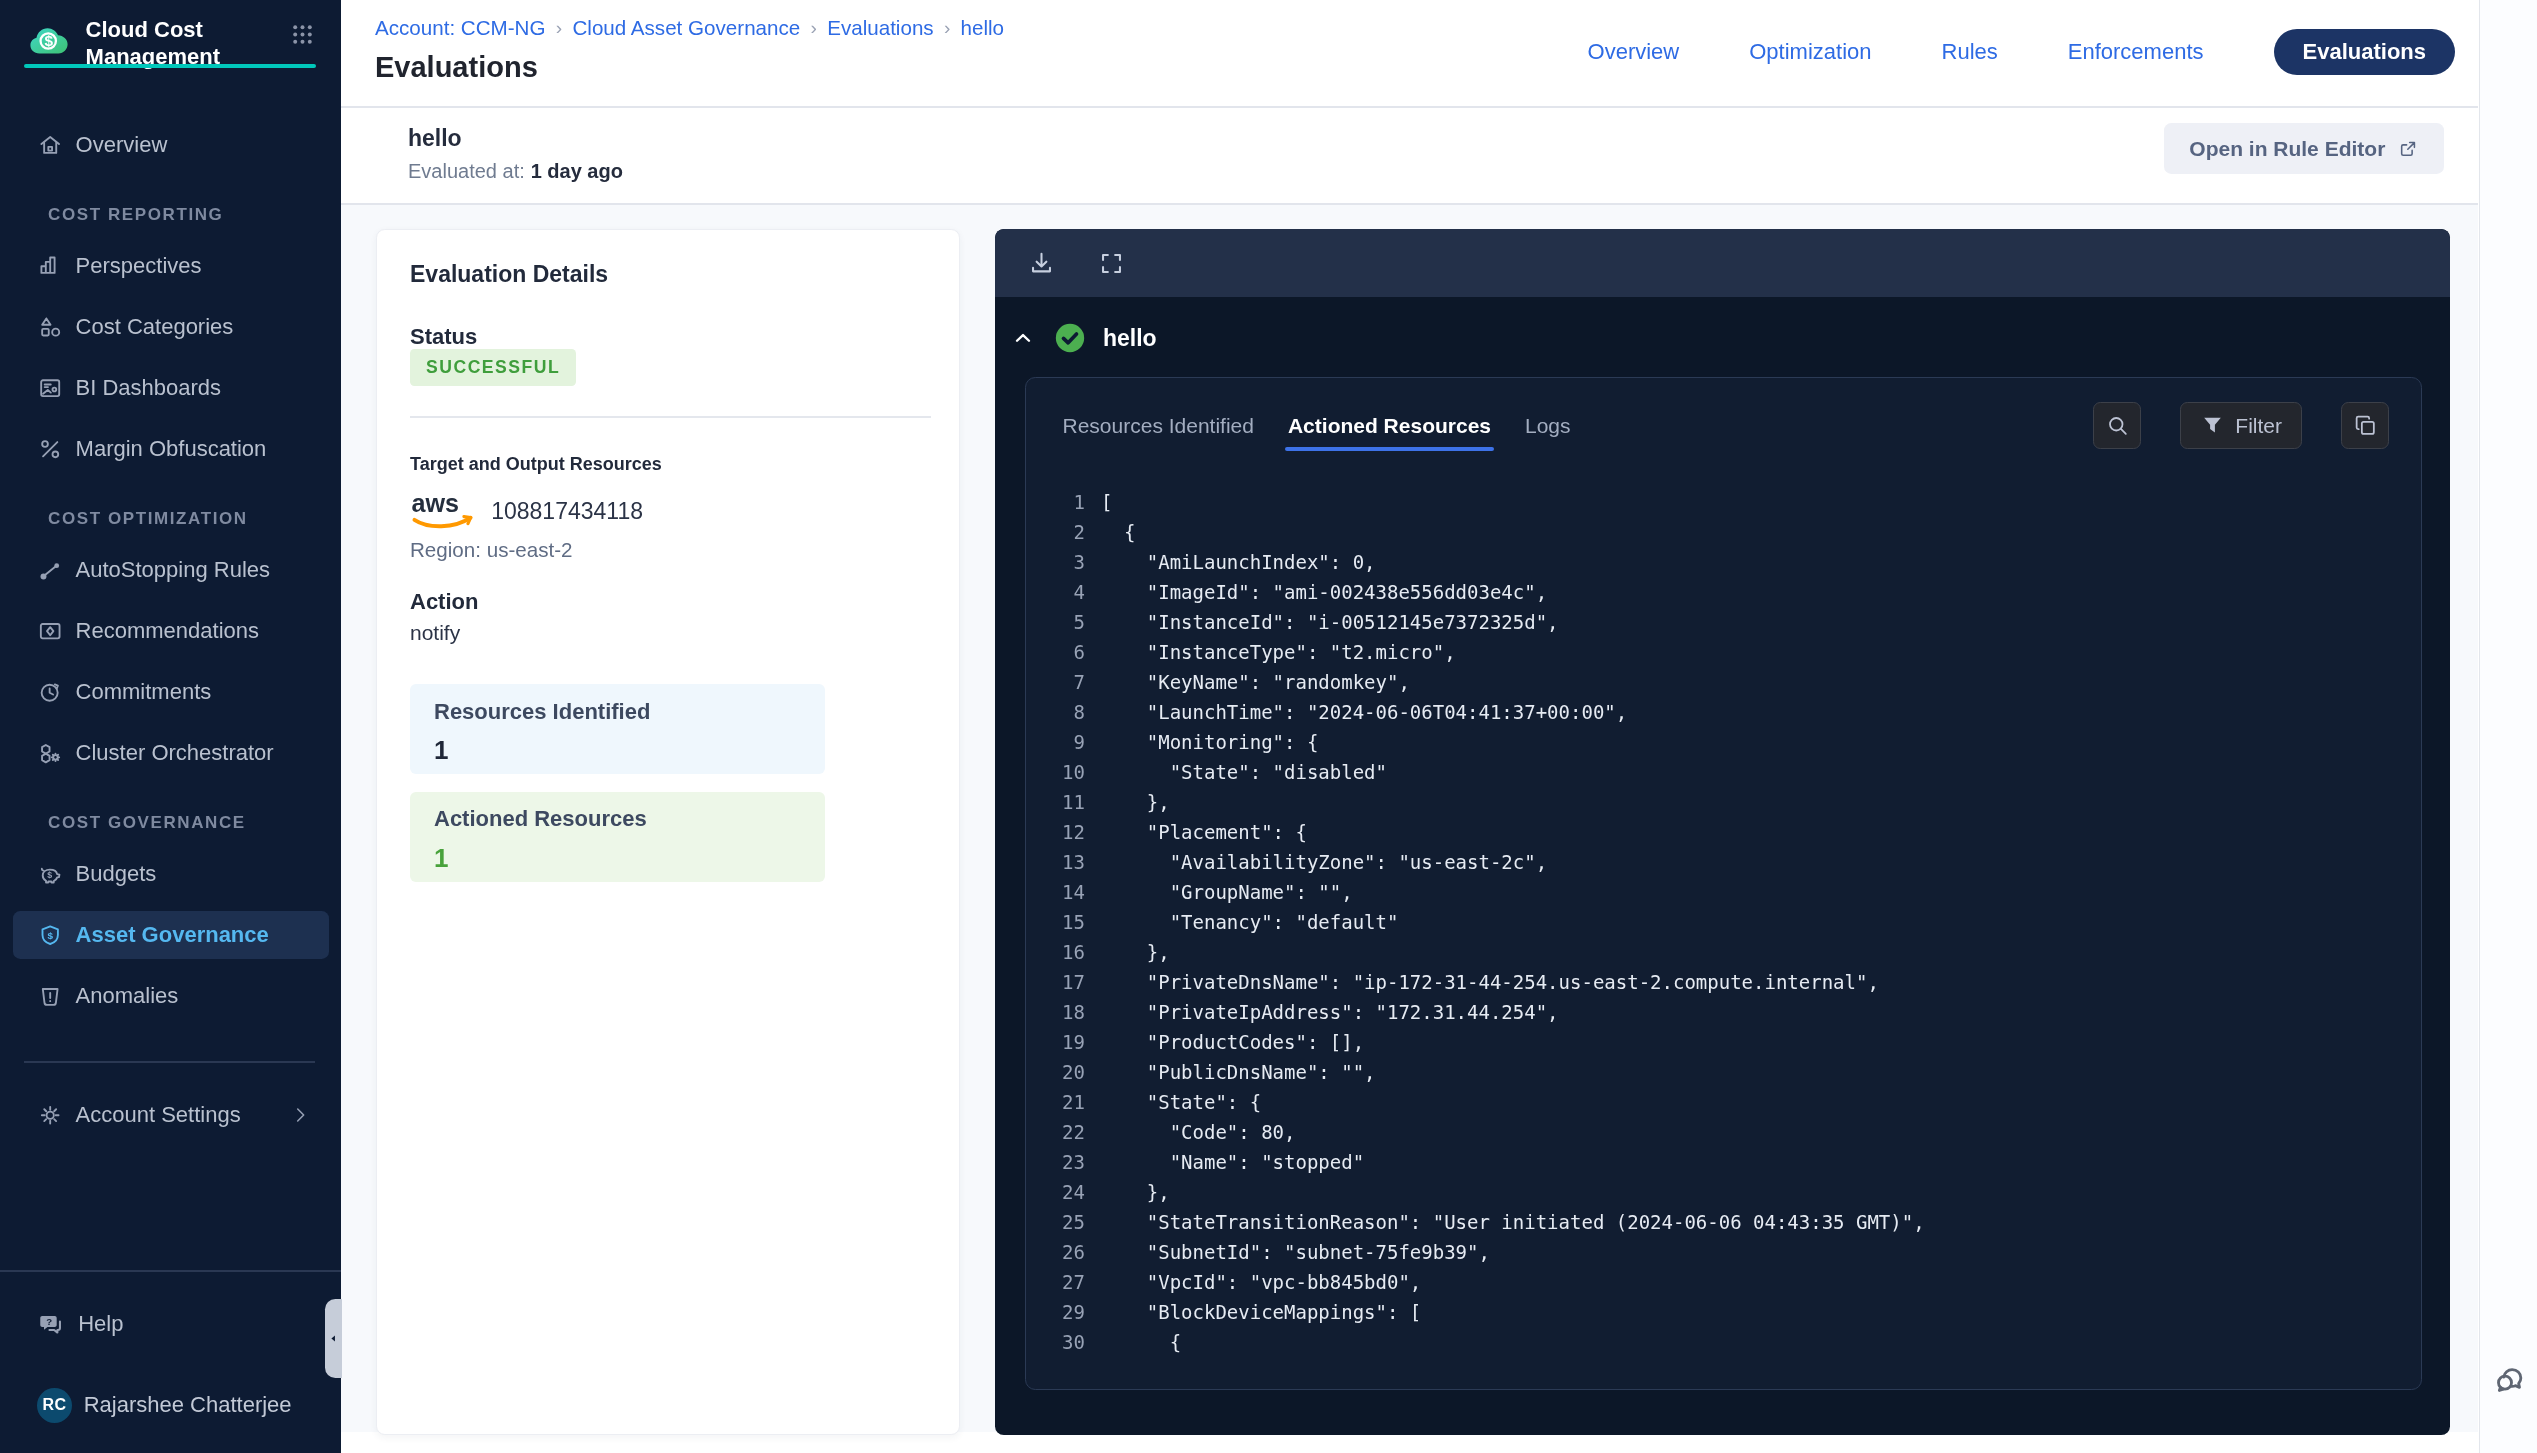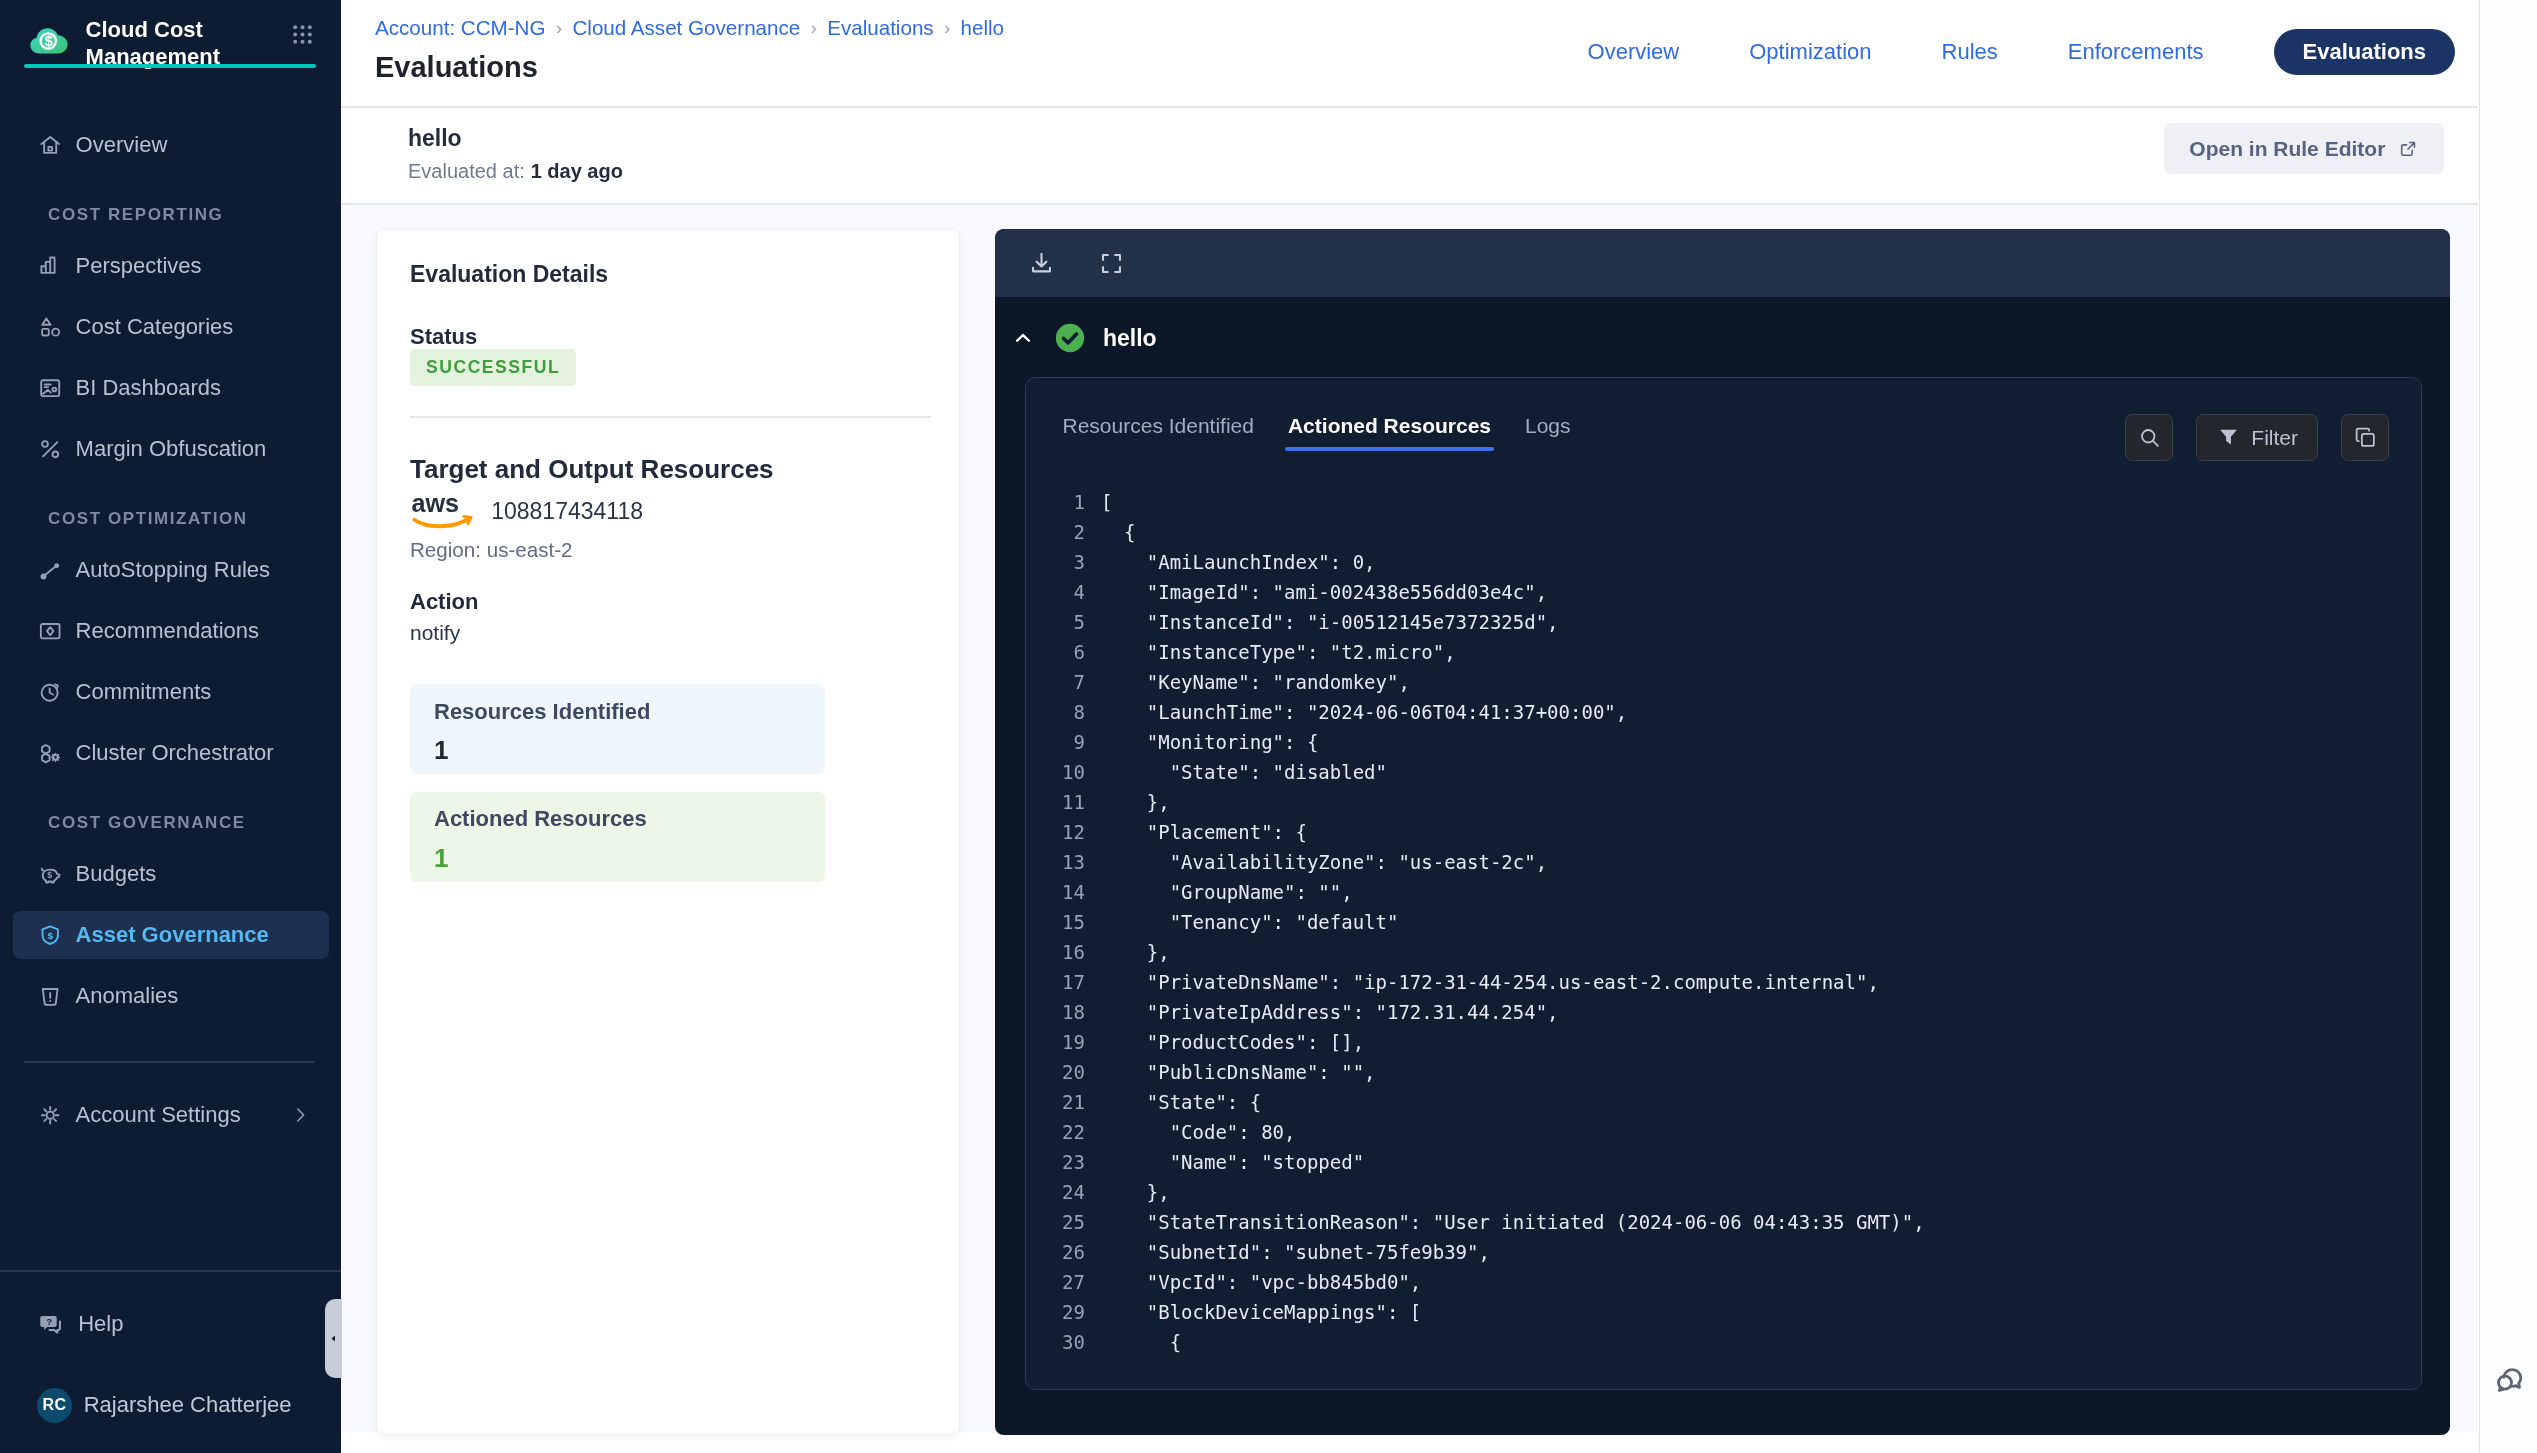--- a/index.html
+++ b/index.html
@@ -65,21 +65,21 @@
   .sub-divider { position:absolute; left:0; right:0; top:203px; height:1.5px; background:#e2e5ec; }
 
   
   .details-card { position:absolute; left:35px; top:229px; width:584px; height:1206px; background:#ffffff;
     border-radius:8.8px; border:0.7px solid #eceef3; box-shadow:0 2.2px 7.3px rgba(40,50,80,.05); }
   .dc-title { position:absolute; left:33px; top:31px; font-size:23px; font-weight:bold; color:#222a3b; }
   .dc-status-label { position:absolute; left:33px; top:94px; font-size:22px; font-weight:bold; color:#222a3b; }
   .status-badge { position:absolute; left:33px; top:119px; background:#e3f3dd; color:#3f9e3c; font-size:17.6px;
     font-weight:bold; letter-spacing:1.5px; padding:8px 16px; border-radius:4.4px; }
   .dc-divider { position:absolute; left:33px; top:186px; width:521px; height:1.5px; background:#e4e7ed; }
-  .dc-target { position:absolute; left:33px; top:224px; font-size:26px; font-weight:bold; color:#222a3b; }
+  .dc-target { position:absolute; left:33px; top:224px; font-size:18px; font-weight:bold; color:#222a3b; }
   .aws-row { position:absolute; left:33px; top:258px; display:flex; align-items:center; gap:13.2px; }
   .aws-logo { width:68px; height:46px; }
   .aws-id { font-size:23px; color:#2b3346; }
   .dc-region { position:absolute; left:33px; top:308px; font-size:20.6px; color:#5f6c84; }
   .dc-action-label { position:absolute; left:33px; top:359px; font-size:22px; font-weight:bold; color:#222a3b; }
   .dc-action-val { position:absolute; left:33px; top:391px; font-size:21px; color:#2b3346; }
   #stats { position:absolute; left:33px; top:454px; width:415px; display:flex; flex-direction:column; gap:17.6px; }
   .stat { height:90px; border-radius:5.9px; padding:14.7px 24px; }
   .stat.blue { background:#eff7fd; }
   .stat.green { background:#edf7e8; }
@@ -98,21 +98,21 @@
   .check { width:34px; height:34px; margin-left:19px; }
   .eval-title { margin-left:16px; color:#ffffff; font-size:23px; font-weight:bold; }
 
   .inner-card { position:absolute; left:30px; top:148px; width:1397px; height:1013px; background:#111d31;
     border:1.5px solid #2b3a55; border-radius:10.3px; }
   .tabs { position:absolute; left:35px; top:22px; height:51px; display:flex; gap:31px; }
   .tab { position:relative; display:flex; align-items:center; font-size:21px; color:#a3adc0; cursor:pointer; padding:0 1.5px; }
   .tab.active { color:#ffffff; font-weight:bold; }
   .tab.active::after { content:''; position:absolute; left:-1.5px; right:-1.5px; bottom:0; height:4.4px;
     background:#3d72e8; border-radius:2.2px; }
-  .tool-btns { position:absolute; top:36px; right:32px; display:flex; gap:23px;align-items:center; }
+  .tool-btns { position:absolute; top:24px; right:32px; display:flex; gap:39px;align-items:center; }
   .dark-btn { height:47px; background:#23262d; border:1.5px solid #3c4049; border-radius:7.3px; color:#bcc2d3;
     display:flex; align-items:center; justify-content:center; cursor:pointer; }
   .sq { width:48px; }
   .filter-btn { padding:0 19px; gap:10.3px; font-size:21px; }
   .dark-btn .icon { width:25px; height:25px; }
 
   .code { position:absolute; left:22px; top:109px; right:7.3px; }
   .code-row { height:30px; display:flex; align-items:center; font-family:"DejaVu Sans Mono", monospace; font-size:19px; }
   .ln { width:37px; text-align:right; color:#98a2b5; flex:0 0 auto; }
   .ct { padding-left:16px; color:#e6ebf3; white-space:pre; }

